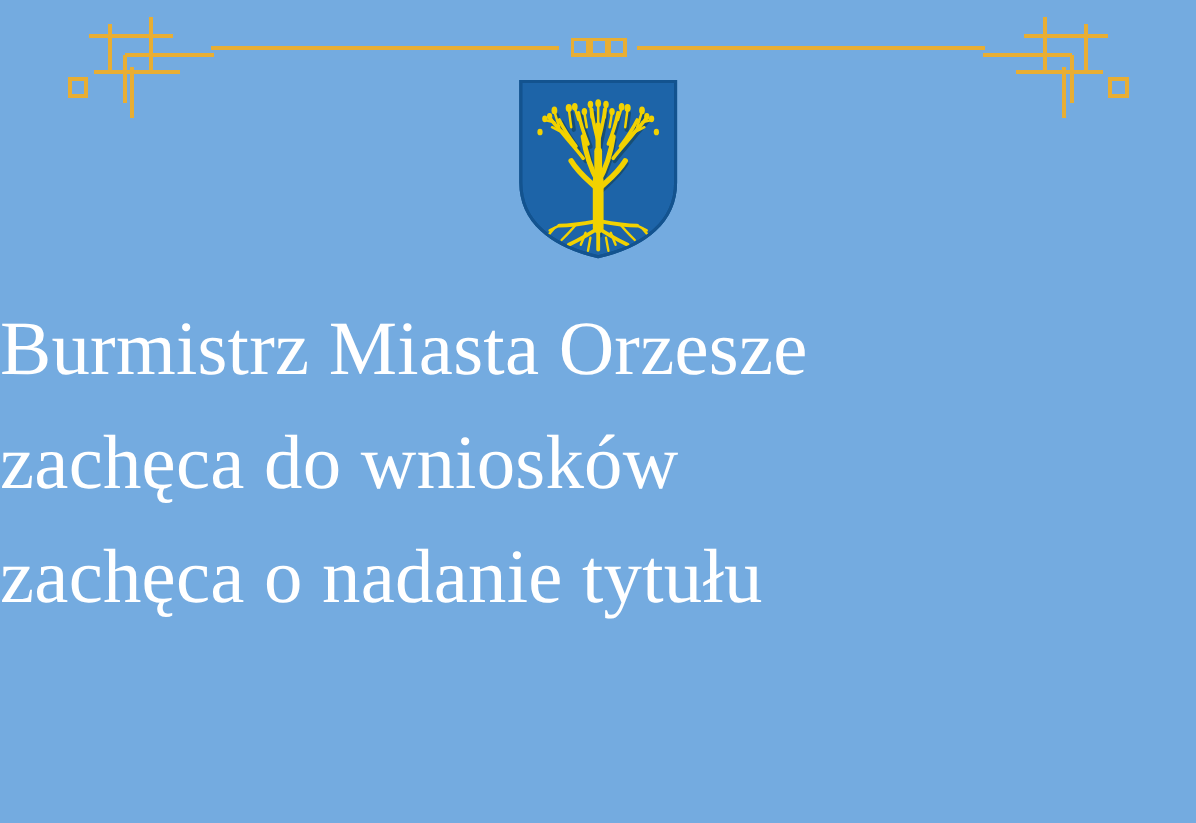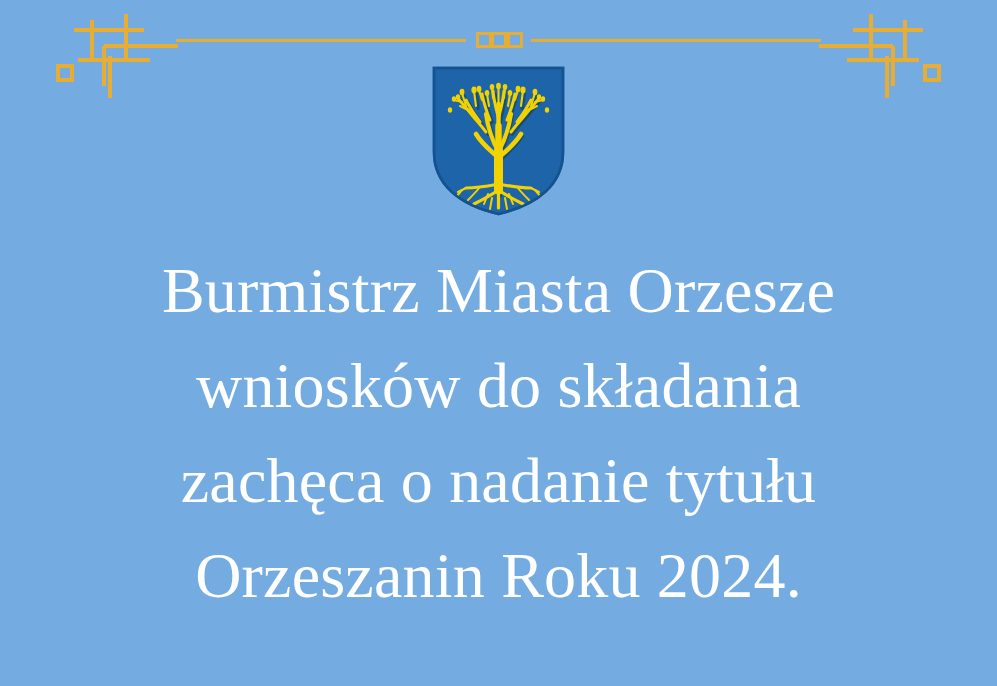--- a/index.html
+++ b/index.html
@@ -43,21 +43,20 @@
     height: 150px;
   }
   .crest svg { display: block; }
 
   
   .headline {
     position: absolute;
     left: 0;
     top: 243px;
     width: 997px;
-    text-align: center;
     color: #ffffff;
     font-size: 64px;
     line-height: 95px;
     letter-spacing: 0.2px;
     font-weight: normal;
     -webkit-font-smoothing: antialiased;
   }
   .headline .line {
     display: block;
     white-space: nowrap;
@@ -233,18 +232,17 @@
           </g>
         </g>
       </g>
 
       <path d="M2,2 H131 V86 C131,118 106,139 66.5,148 C27,139 2,118 2,86 Z" fill="none" stroke="#13538f" stroke-width="2.5"></path>
     </svg>
   </div>
 
   <div class="headline">
     <span class="line">Burmistrz Miasta Orzesze</span>
-    <span class="line">wniosków do składania</span>
+    <span class="line">zachęca do wniosków</span>
     <span class="line">zachęca o nadanie tytułu</span>
-    <span class="line">Orzeszanin Roku 2024.</span>
   </div>
 
 </div>
 
 </body></html>

